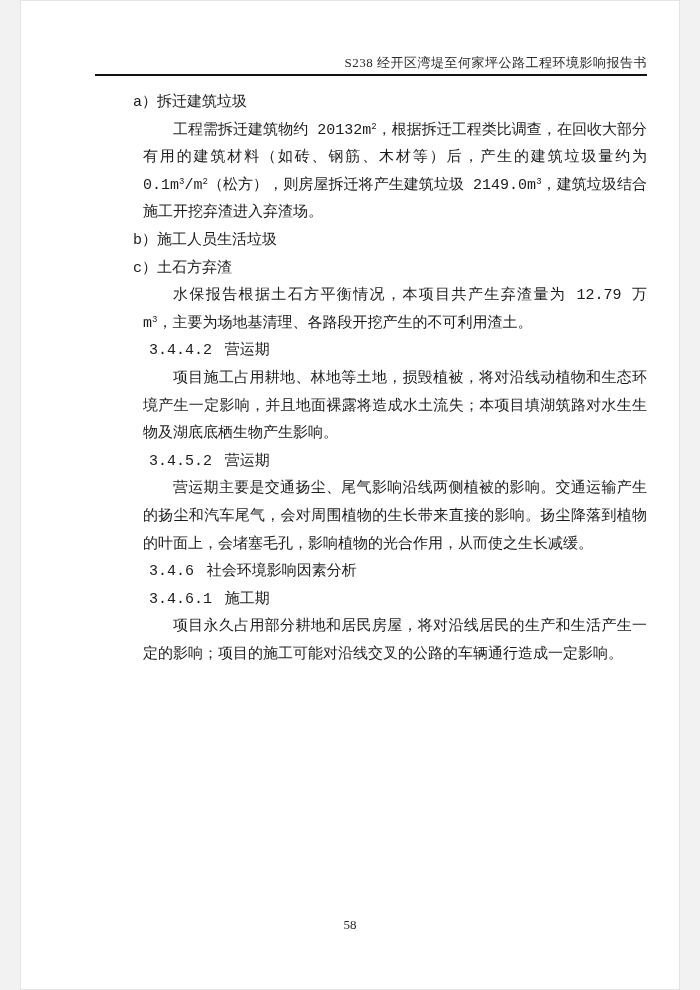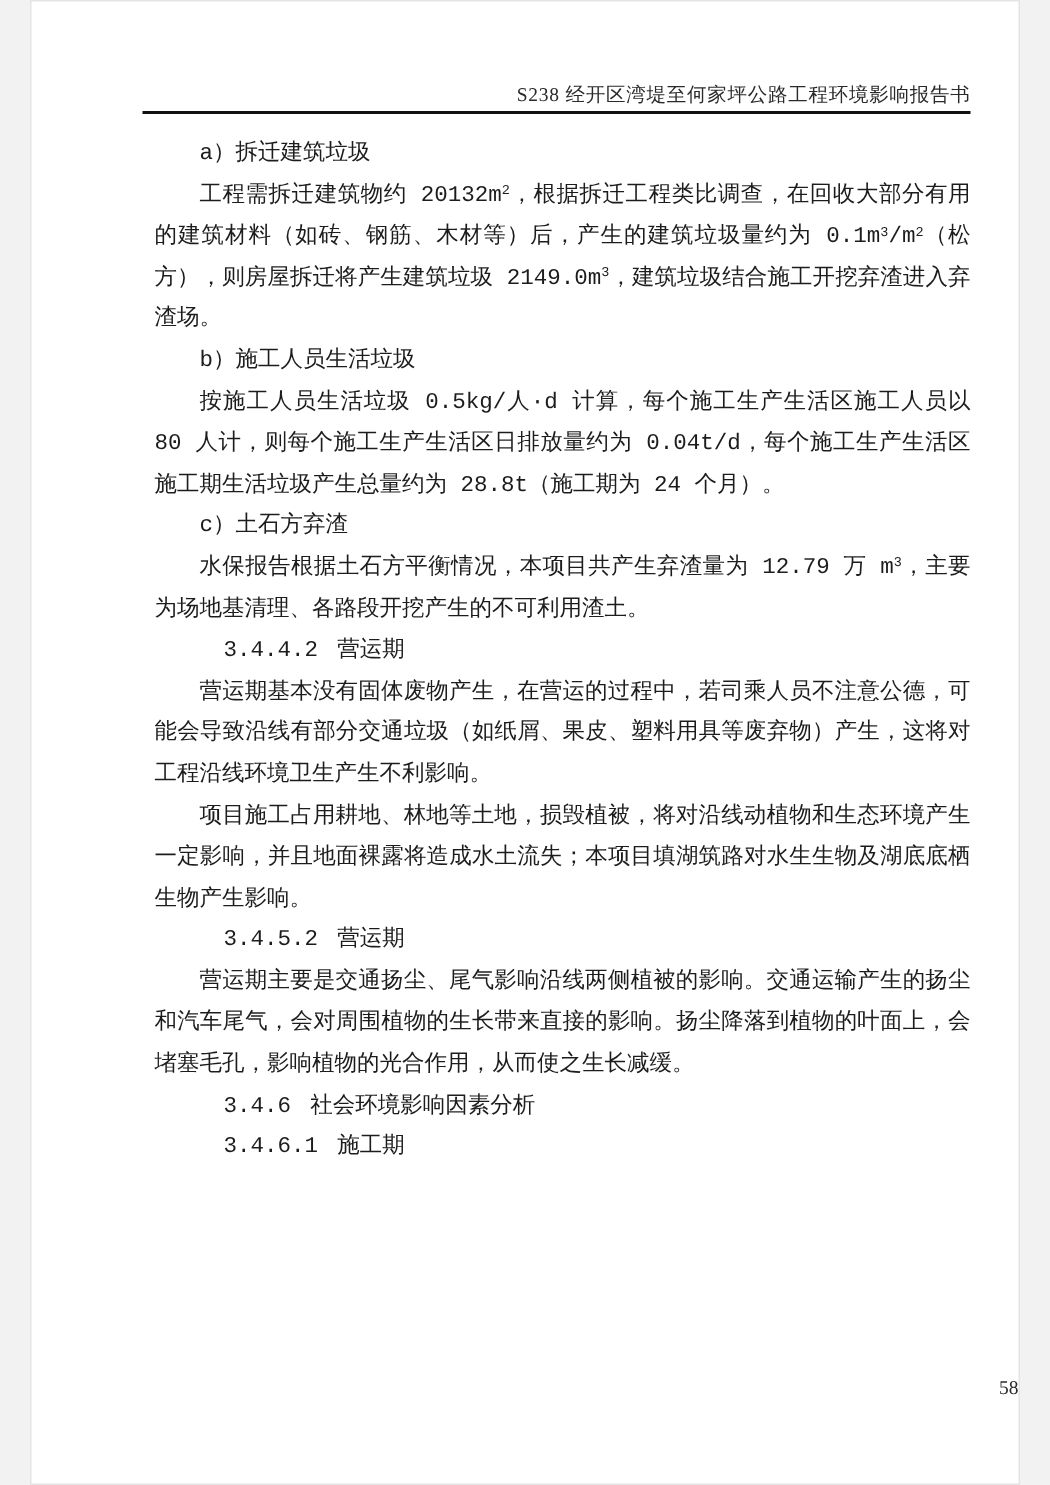--- a/index.html
+++ b/index.html
@@ -36,63 +36,62 @@
     position: absolute;
     top: 88px;
     left: 82px;
     width: 544px;
     font-size: 15px;
     line-height: 27.6px;
     text-align: justify;
     font-family: Liberation Mono, monospace;
   }
   .block { margin: 0; }
-  .paragraph { text-indent: 2em; }
+  .paragraph { text-indent: 2em; margin-left: 40px; }
   .item-heading { padding-left: 2em; }
   .section-heading { text-indent: 0; }
   .sec-num { margin-right: 0.85em; margin-left: 46px; }
   sup {
     font-size: 9px;
     line-height: 0;
     vertical-align: baseline;
     position: relative;
     top: -0.5em;
   }
   .footer {
     position: absolute;
     top: 916px;
     left: 0;
     width: 100%;
-    text-align: right;
+    text-align: center;
     font-size: 13px;
     color: #2a2a2a;
   }
 </style>
 </head>
 <body>
 
 <div class="page">
 
   <div class="header">
     <span>S238 经开区湾堤至何家坪公路工程环境影响报告书</span>
   </div>
 
   <div class="doc-body">
       <div class="block item-heading">a）拆迁建筑垃圾</div>
       <div class="block paragraph">工程需拆迁建筑物约 20132m<sup>2</sup>，根据拆迁工程类比调查，在回收大部分有用的建筑材料（如砖、钢筋、木材等）后，产生的建筑垃圾量约为 0.1m<sup>3</sup>/m<sup>2</sup>（松方），则房屋拆迁将产生建筑垃圾 2149.0m<sup>3</sup>，建筑垃圾结合施工开挖弃渣进入弃渣场。</div>
       <div class="block item-heading">b）施工人员生活垃圾</div>
-      <div class="block paragraph">按施工人员生活垃圾 0.5kg/人·d 计算，每个施工生产生活区施工人员以 80 人计，则每个施工生产生活区日排放量约为 0.04t/d，每个施工生产生活区施工期生活垃圾产生总量约为 28.8t（施工期为 24 个月）。</div>
       <div class="block item-heading">c）土石方弃渣</div>
       <div class="block paragraph">水保报告根据土石方平衡情况，本项目共产生弃渣量为 12.79 万 m<sup>3</sup>，主要为场地基清理、各路段开挖产生的不可利用渣土。</div>
       <div class="block section-heading"><span class="sec-num">3.4.4.2</span><span class="sec-title">营运期</span></div>
-      <div class="block paragraph">营运期基本没有固体废物产生，在营运的过程中，若司乘人员不注意公德，可能会导致沿线有部分交通垃圾（如纸屑、果皮、塑料用具等废弃物）产生，这将对工程沿线环境卫生产生不利影响。</div>
       <div class="block paragraph">项目施工占用耕地、林地等土地，损毁植被，将对沿线动植物和生态环境产生一定影响，并且地面裸露将造成水土流失；本项目填湖筑路对水生生物及湖底底栖生物产生影响。</div>
       <div class="block section-heading"><span class="sec-num">3.4.5.2</span><span class="sec-title">营运期</span></div>
       <div class="block paragraph">营运期主要是交通扬尘、尾气影响沿线两侧植被的影响。交通运输产生的扬尘和汽车尾气，会对周围植物的生长带来直接的影响。扬尘降落到植物的叶面上，会堵塞毛孔，影响植物的光合作用，从而使之生长减缓。</div>
       <div class="block section-heading"><span class="sec-num">3.4.6</span><span class="sec-title">社会环境影响因素分析</span></div>
       <div class="block section-heading"><span class="sec-num">3.4.6.1</span><span class="sec-title">施工期</span></div>
+      <div class="block paragraph">项目永久占用部分耕地和居民房屋，将对沿线居民的生产和生活产生一定的影响；项目的施工可能对沿线交叉的公路的车辆通行造成一定影响。</div>
     </div>
 
   <div class="footer">
     <span>58</span>
   </div>
 
 </div>
 
 </body></html>

